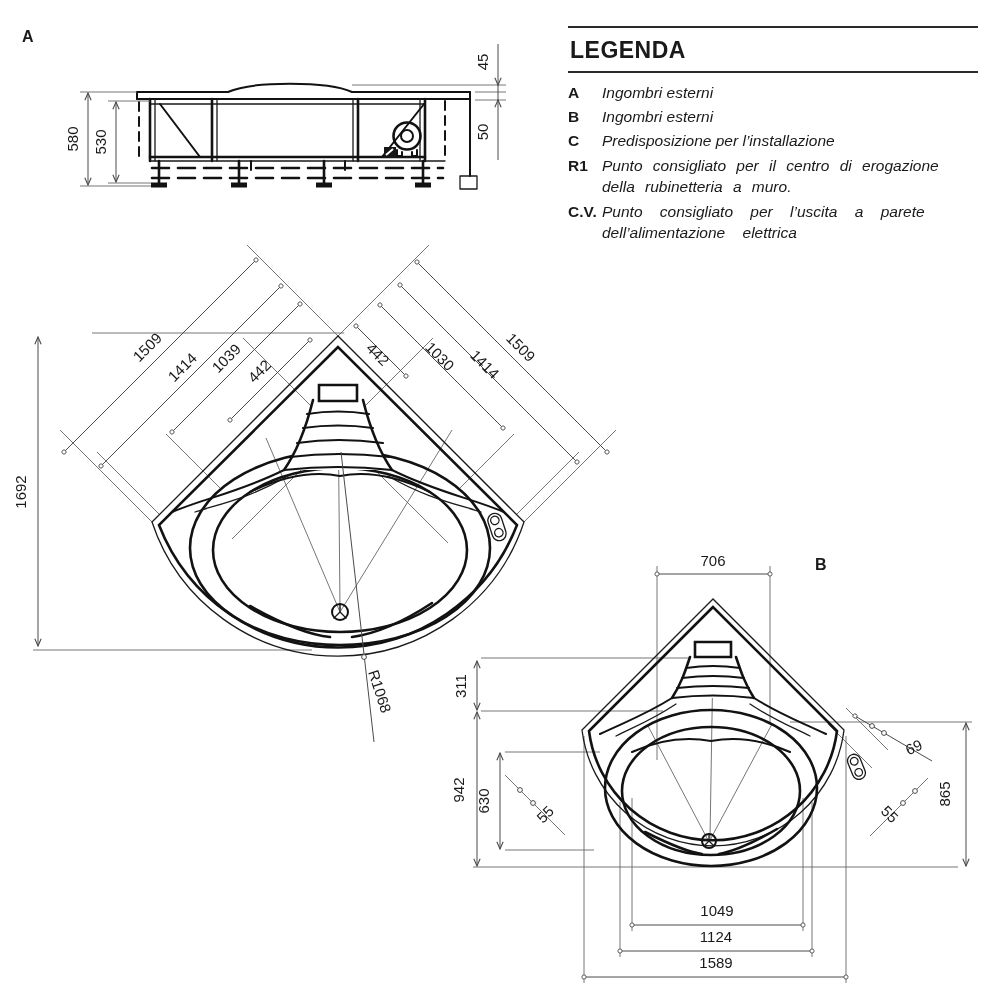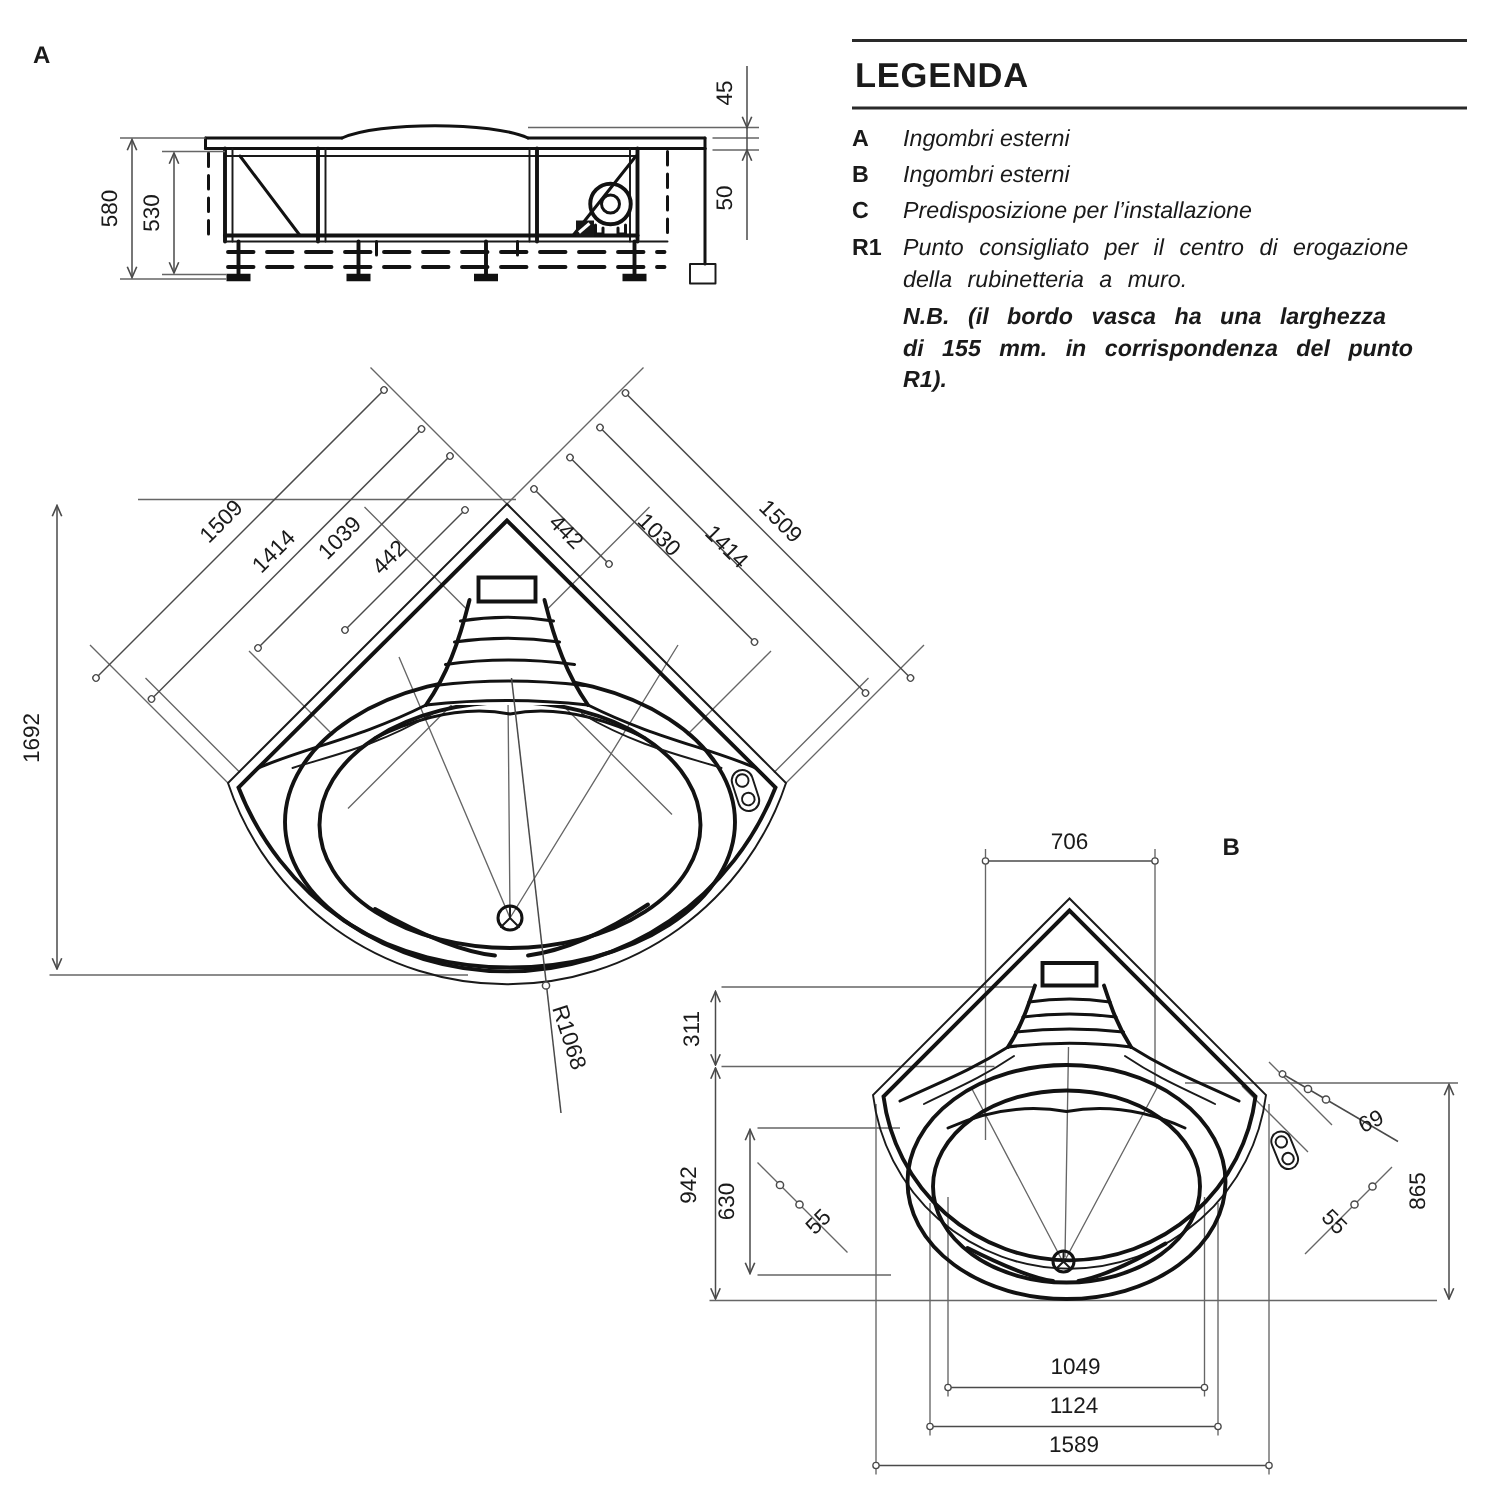--- a/index.html
+++ b/index.html
@@ -282,20 +282,19 @@
   </div>
   <div class="lrow">
     <span class="lkey">C</span>
     <span class="ltext">Predisposizione per l’installazione</span>
   </div>
   <div class="lrow mt">
     <span class="lkey">R1</span>
     <span class="ltext" style="word-spacing:6px">Punto consigliato per il centro di erogazione
 della rubinetteria a muro.</span>
   </div>
-  <div class="lrow bold mt">
-    <span class="lkey"></span>
-    <span class="ltext" style="word-spacing:8px">N.B. (il bordo vasca ha una larghezza
-di 155 mm. in corrispondenza del punto
-R1).</span>
+  <div class="lrow mt">
+    <span class="lkey">C.V.</span>
+    <span class="ltext" style="word-spacing:13px">Punto consigliato per l’uscita a parete
+dell’alimentazione elettrica</span>
   </div>
 </div>
 </div>
 
 </body></html>

